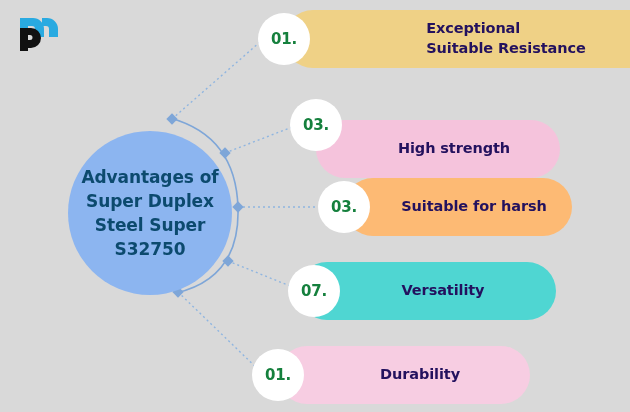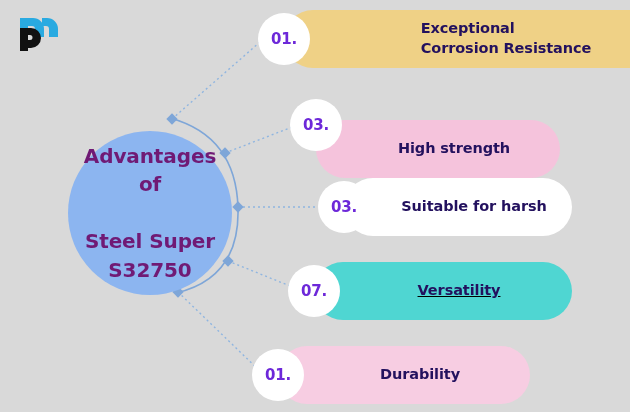--- a/index.html
+++ b/index.html
@@ -45,22 +45,22 @@
     top: 131px;
     width: 164px;
     height: 164px;
     border-radius: 50%;
     background: #8cb5f0;
     display: flex;
     align-items: center;
     justify-content: center;
   }
   #hub-text {
-    color: #701a75;
-    font-size: 20px;
+    color: #0c4a6e;
+    font-size: 17px;
     font-weight: bold;
     line-height: 1.42;
     text-align: center;
     letter-spacing: -0.1px;
     width: 150px;
   }
 
   
   .row {
     position: absolute;
@@ -90,37 +90,37 @@
     top: 3px;
     width: 52px;
     height: 52px;
     border-radius: 50%;
     background: #ffffff;
     display: flex;
     align-items: center;
     justify-content: center;
   }
   .badge-num {
-    color: #6d28d9;
+    color: #15803d;
     font-size: 15px;
     font-weight: bold;
     letter-spacing: -0.2px;
   }
 
   
   #row-1 { left: 258px; top: 10px;  }
   #row-2 { left: 290px; top: 96px;  }
   #row-3 { left: 318px; top: 178px; }
   #row-4 { left: 288px; top: 262px; }
   #row-5 { left: 252px; top: 346px; }
 
   #pill-1 { left: 26px;  width: 412px; }
   #pill-2 { left: 26px;  width: 244px; margin-top: 24px; }
   #pill-3 { left: 26px;  width: 228px; }
-  #pill-4 { left: 26px;  width: 258px; text-decoration: underline; }
+  #pill-4 { left: 10px;  width: 258px; }
   #pill-5 { left: 26px;  width: 252px; }
 
   #badge-1 { left: 0; }
   #badge-2 { left: 0; }
   #badge-3 { left: 0; }
   #badge-4 { left: 0; }
   #badge-5 { left: 0; }
 </style>
 </head>
 <body>
@@ -146,50 +146,50 @@
     <rect x="168" y="115" width="8" height="8" fill="#7ea6d8" transform="rotate(45 172 119)"></rect>
     <rect x="221" y="149" width="8" height="8" fill="#7ea6d8" transform="rotate(45 225 153)"></rect>
     <rect x="234" y="203" width="8" height="8" fill="#7ea6d8" transform="rotate(45 238 207)"></rect>
     <rect x="224" y="257" width="8" height="8" fill="#7ea6d8" transform="rotate(45 228 261)"></rect>
     <rect x="174" y="288" width="8" height="8" fill="#7ea6d8" transform="rotate(45 178 292)"></rect>
   </svg>
 
   <div id="hub">
     <div id="hub-text">
       <span>Advantages of</span><br>
-      <br>
+      <span>Super Duplex</span><br>
       <span>Steel Super S32750</span>
     </div>
   </div>
 
   <div class="row" id="row-1">
     <div class="pill" id="pill-1" style="background:#efd186">
       <div class="pill-label">
         <span>Exceptional</span><br>
-        <span>Corrosion Resistance</span>
+        <span>Suitable Resistance</span>
       </div>
     </div>
     <div class="badge" id="badge-1">
       <span class="badge-num">01.</span>
     </div>
   </div>
 
   <div class="row" id="row-2">
     <div class="pill" id="pill-2" style="background:#f5c3dc">
       <div class="pill-label">
         <span>High strength</span>
       </div>
     </div>
     <div class="badge" id="badge-2">
       <span class="badge-num">03.</span>
     </div>
   </div>
 
   <div class="row" id="row-3">
-    <div class="pill" id="pill-3" style="background:#ffffff">
+    <div class="pill" id="pill-3" style="background:#fdba74">
       <div class="pill-label">
         <span>Suitable for harsh</span><br>
       </div>
     </div>
     <div class="badge" id="badge-3">
       <span class="badge-num">03.</span>
     </div>
   </div>
 
   <div class="row" id="row-4">

